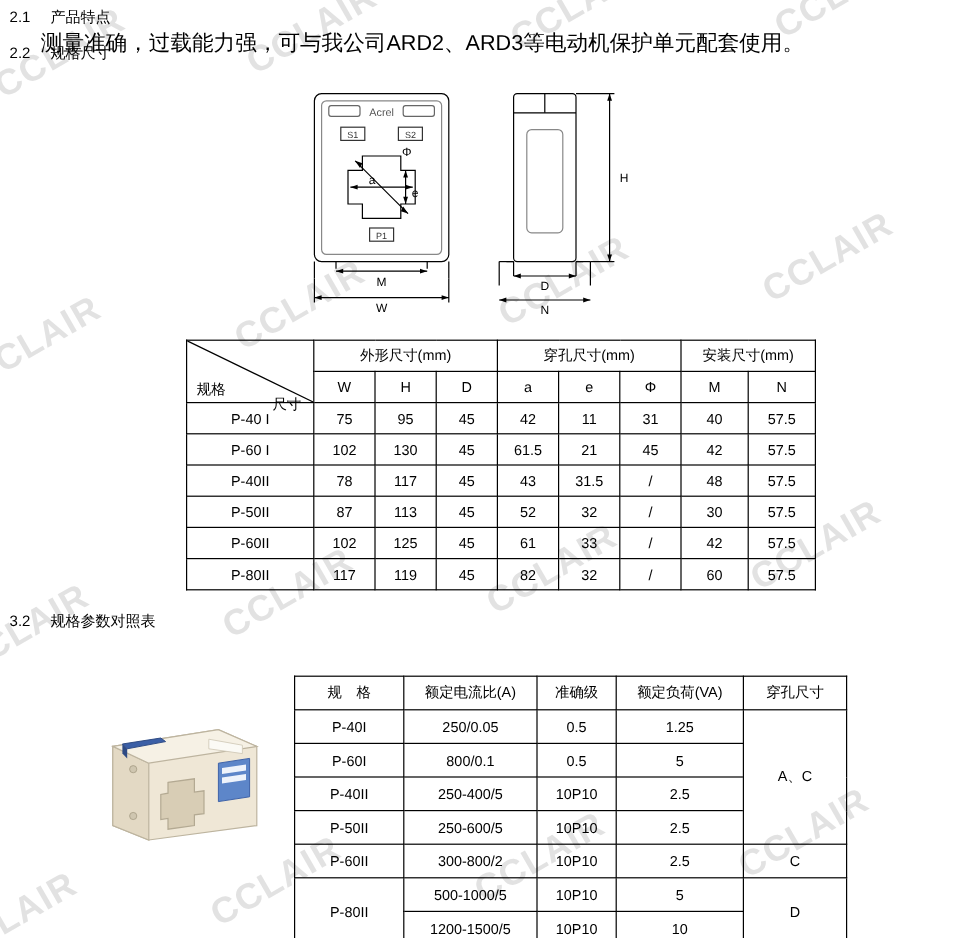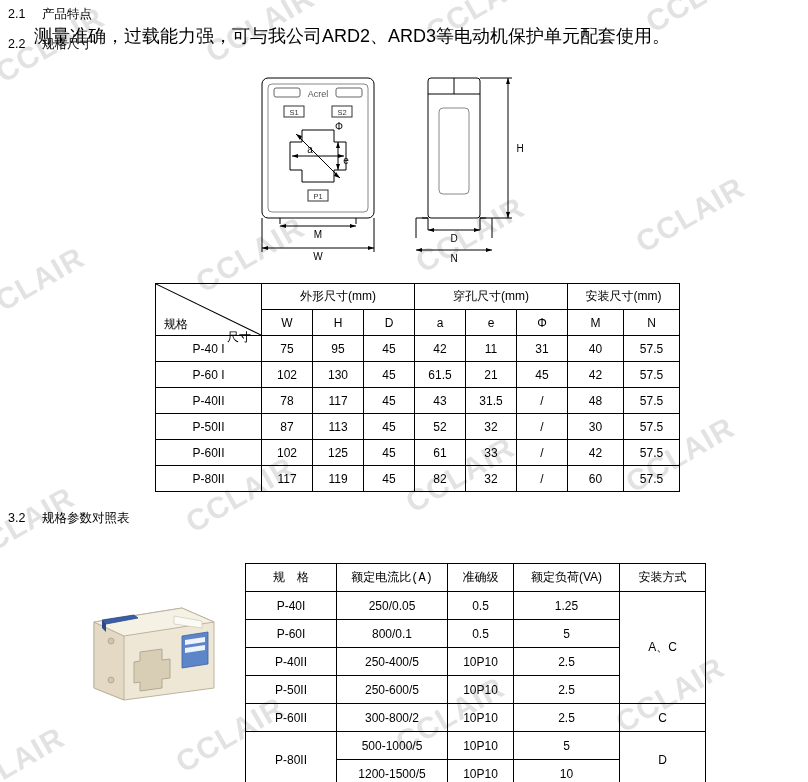--- a/index.html
+++ b/index.html
@@ -336,24 +336,24 @@
 
       <circle cx="33" cy="49" r="3" fill="#cfc6b0" stroke="#a79d86" stroke-width="0.7"></circle>
       <circle cx="33" cy="88" r="3" fill="#cfc6b0" stroke="#a79d86" stroke-width="0.7"></circle>
     </svg>
   </div>
 
   <table id="spec-table">
     <tbody>
         <tr>
       <td style="width:90px;">规　格</td>
-      <td style="width:110px;font-family:Liberation Mono, monospace;">额定电流比(A)</td>
+      <td style="width:110px;">额定电流比(A)</td>
       <td style="width:65px;">准确级</td>
       <td style="width:105px;">额定负荷(VA)</td>
-      <td style="width:85px;">安装方式</td>
+      <td style="width:85px;">穿孔尺寸</td>
     </tr>
     <tr>
       <td>P-40I</td>
       <td>250/0.05</td>
       <td>0.5</td>
       <td>1.25</td>
       <td rowspan="4">A、C</td>
     </tr>
     <tr>
       <td>P-60I</td>

